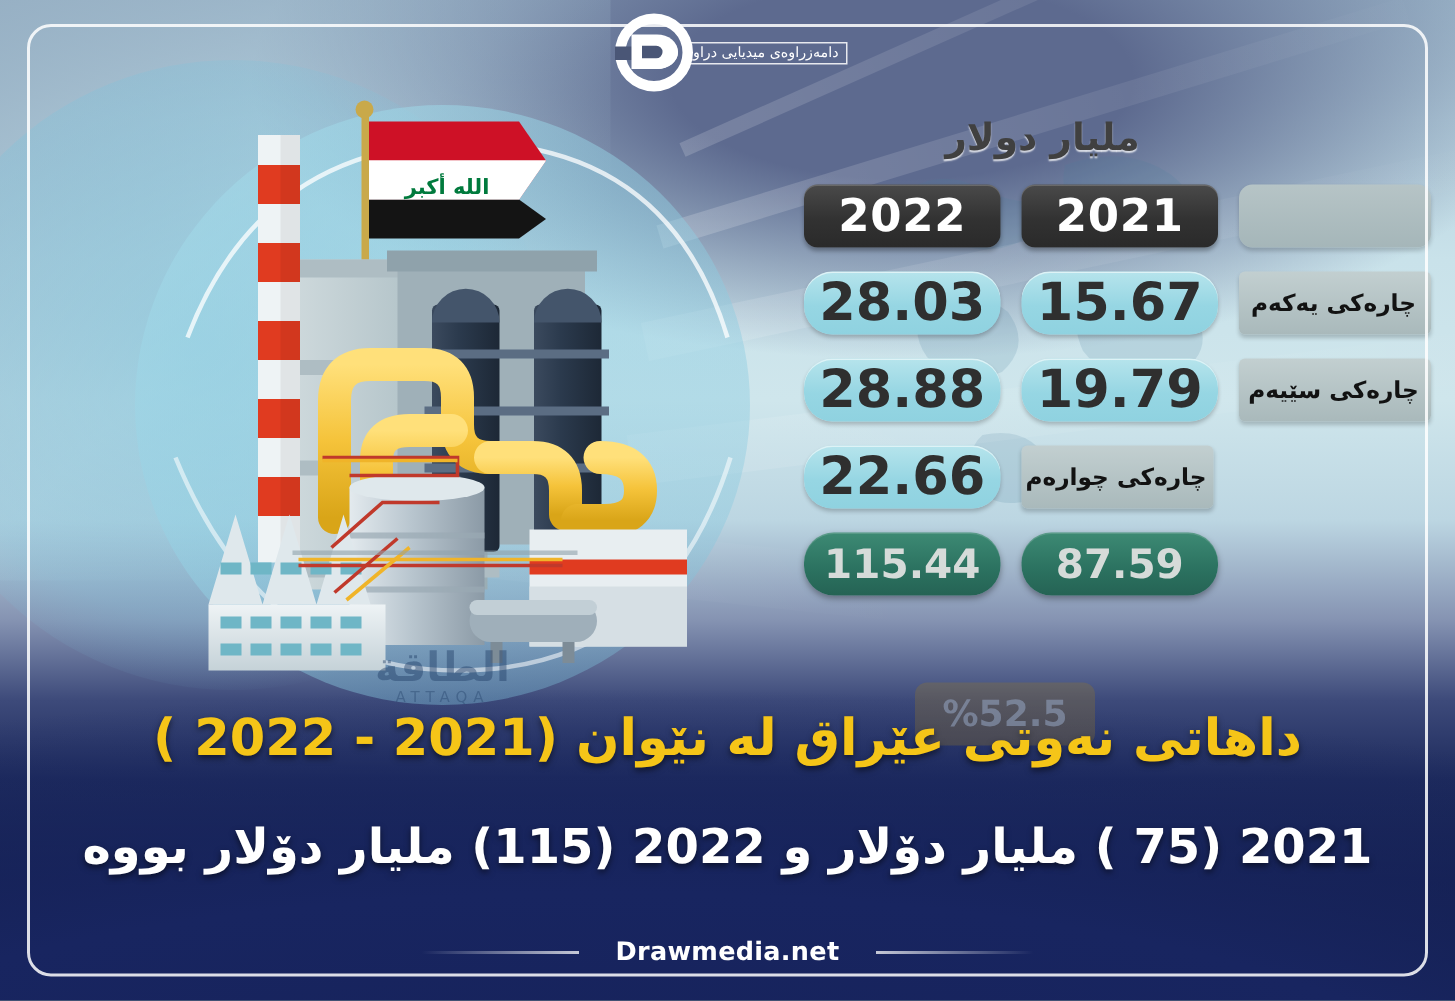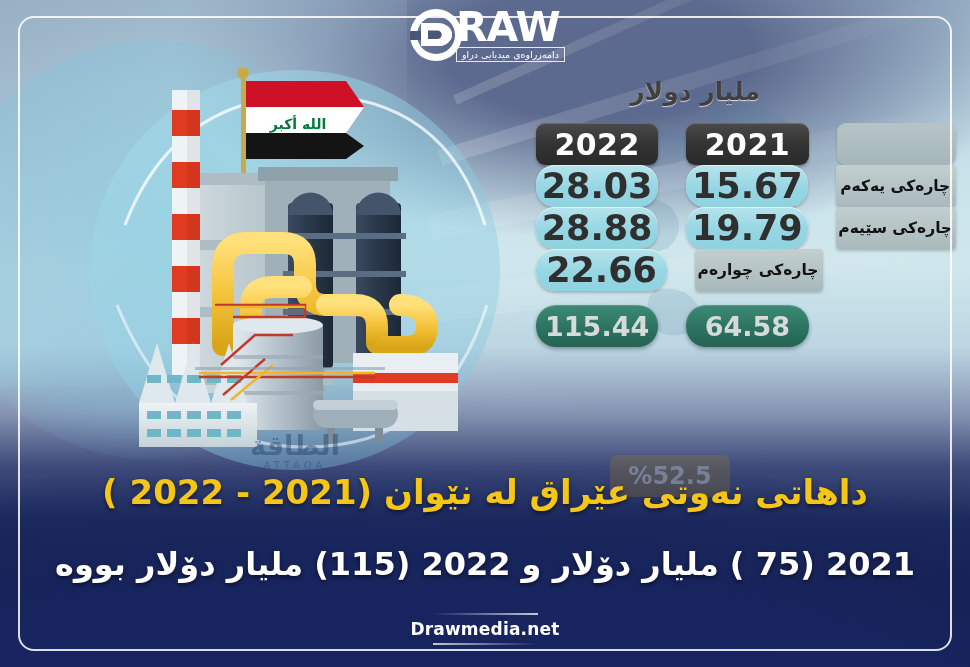--- a/index.html
+++ b/index.html
@@ -115,21 +115,21 @@
     color: #404040;
     font-size: 25px;
     font-weight: bold;
     text-shadow: 0 1px 1px rgba(255,255,255,0.75);
   }
   .table {
     position: absolute;
     left: 536px; top: 123px;
     width: 420px;
   }
-  .trow { display: flex; gap: 28px; margin-bottom: 0; height: 42px; }
+  .trow { display: flex; gap: 14px; margin-bottom: 16px; height: 42px; }
   .cell {
     height: 42px;
     display: flex; align-items: center; justify-content: center;
     font-weight: bold;
     box-sizing: border-box;
   }
   .cell.val { width: 131px; }
   .cell.lbl { width: 128px; }
 
   .head-pill {
@@ -215,21 +215,21 @@
     text-align: center;
     direction: rtl;
     color: #ffffff;
     font-size: 32px;
     font-weight: bold;
     text-shadow: 0 2px 4px rgba(0,0,0,0.55);
   }
   .footer {
     position: absolute;
     left: 0; right: 0; bottom: 22px;
-    display: flex; align-items: center; justify-content: center; gap: 4px; flex-direction: column;
+    display: flex; align-items: center; justify-content: center; gap: 16px;
   }
   .footer .rule {
     width: 105px; height: 2px;
     background: linear-gradient(90deg, rgba(255,255,255,0), rgba(255,255,255,0.75));
   }
   .footer .rule.right {
     background: linear-gradient(90deg, rgba(255,255,255,0.75), rgba(255,255,255,0));
   }
   .footer .site {
     color: #ffffff; font-size: 17px; font-weight: bold;
@@ -408,21 +408,20 @@
 
   <div class="logo">
     <svg class="logo-mark" viewBox="0 0 56 56">
       <path d="M28 2 a26 26 0 1 0 0 52 a26 26 0 0 0 0-52 z M28 9 a19 19 0 1 1 0 38 a19 19 0 0 1 0-38 z" fill="#ffffff"></path>
       <path d="M14 17 h16 a14 11 0 0 1 0 22 h-16 z M21 24 h8 a4 4 0 0 1 0 8 h-8 z" fill="#ffffff"></path>
       <rect x="2" y="24" width="18" height="9" fill="#4a5676"></rect>
       <path d="M13 16 h17 a14 11.5 0 0 1 0 23 h-17 z" fill="#ffffff"></path>
       <path d="M20 23.5 h9.5 a4.2 4.2 0 0 1 0 8.4 h-9.5 z" fill="#4a5676"></path>
     </svg>
     <div class="logo-right">
-      <div class="logo-word">RAW</div>
       <div class="logo-sub">دامەزراوەی میدیایی دراو</div>
     </div>
   </div>
 
   <div class="unit-title">ملیار دولار</div>
 
   <div class="table">
 
     <div class="trow">
       <div class="cell val head-pill">2022</div>
@@ -443,21 +442,21 @@
       <div class="cell lbl lbl-pill">چارەکی سێیەم</div>
     </div>
 
     <div class="trow">
       <div class="cell val val-pill">22.66</div>
       <div class="cell lbl lbl-pill">چارەکی چوارەم</div>
     </div>
 
     <div class="trow total-row">
       <div class="cell val total-pill">115.44</div>
-      <div class="cell val total-pill">64.58</div>
+      <div class="cell val total-pill">87.59</div>
       <div class="spacer-cell"></div>
     </div>
 
   </div>
 
   <div class="headline1">داهاتی نەوتی عێراق لە نێوان (2021 - 2022 )</div>
   <div class="headline2">2021 (75 ) ملیار دۆلار و 2022 (115) ملیار  دۆلار بووە</div>
 
   <div class="footer">
     <div class="rule"></div>

